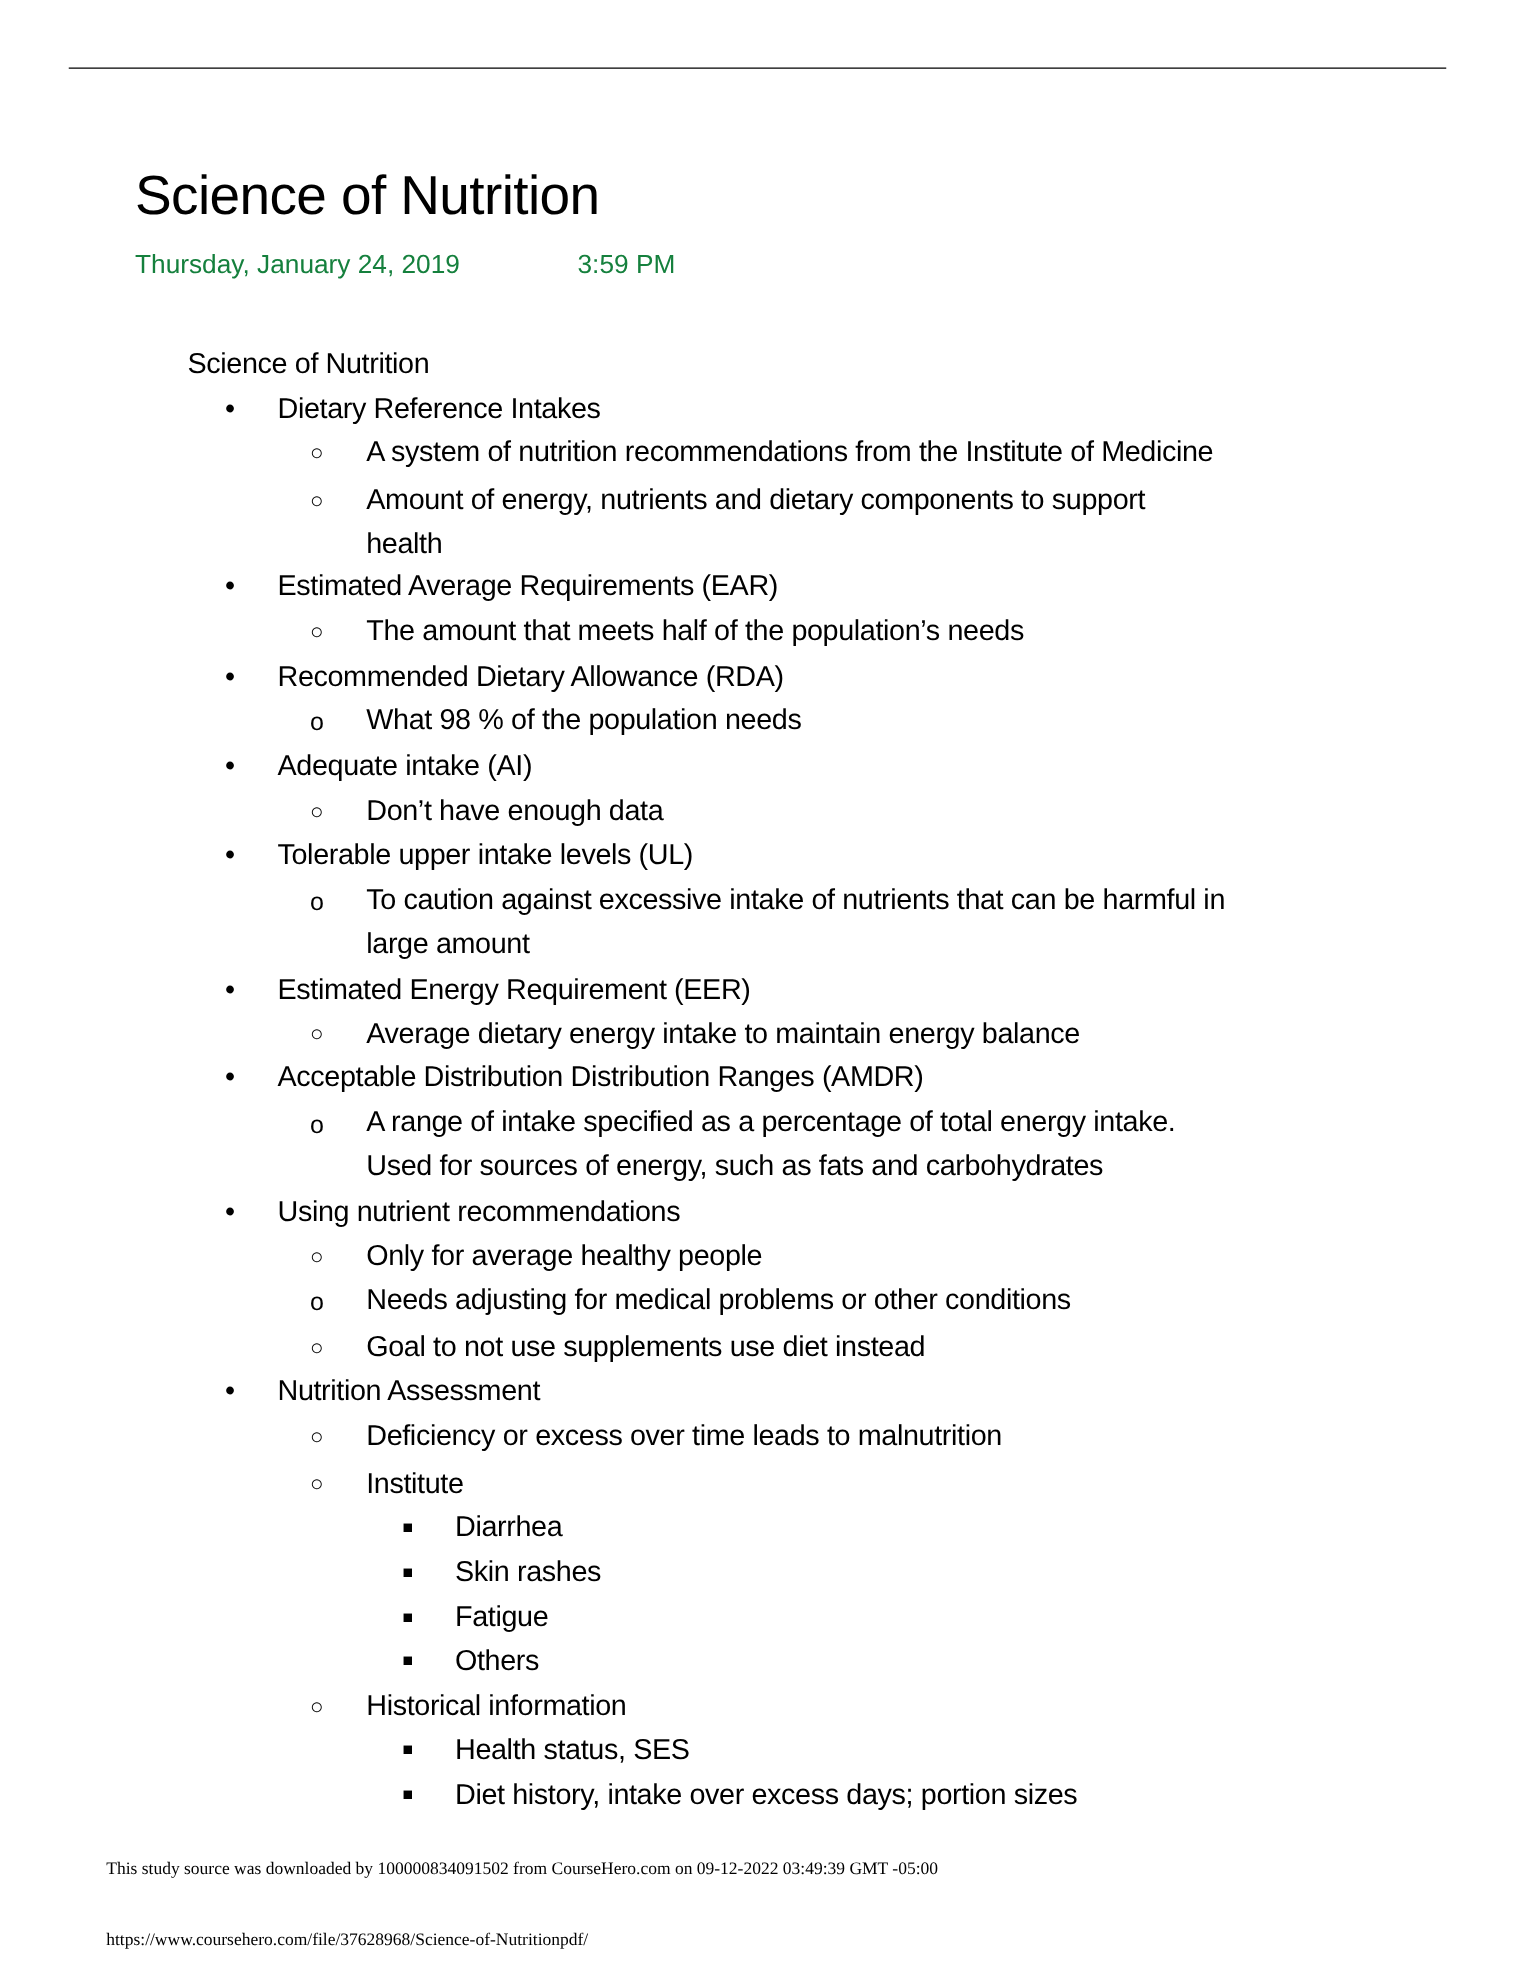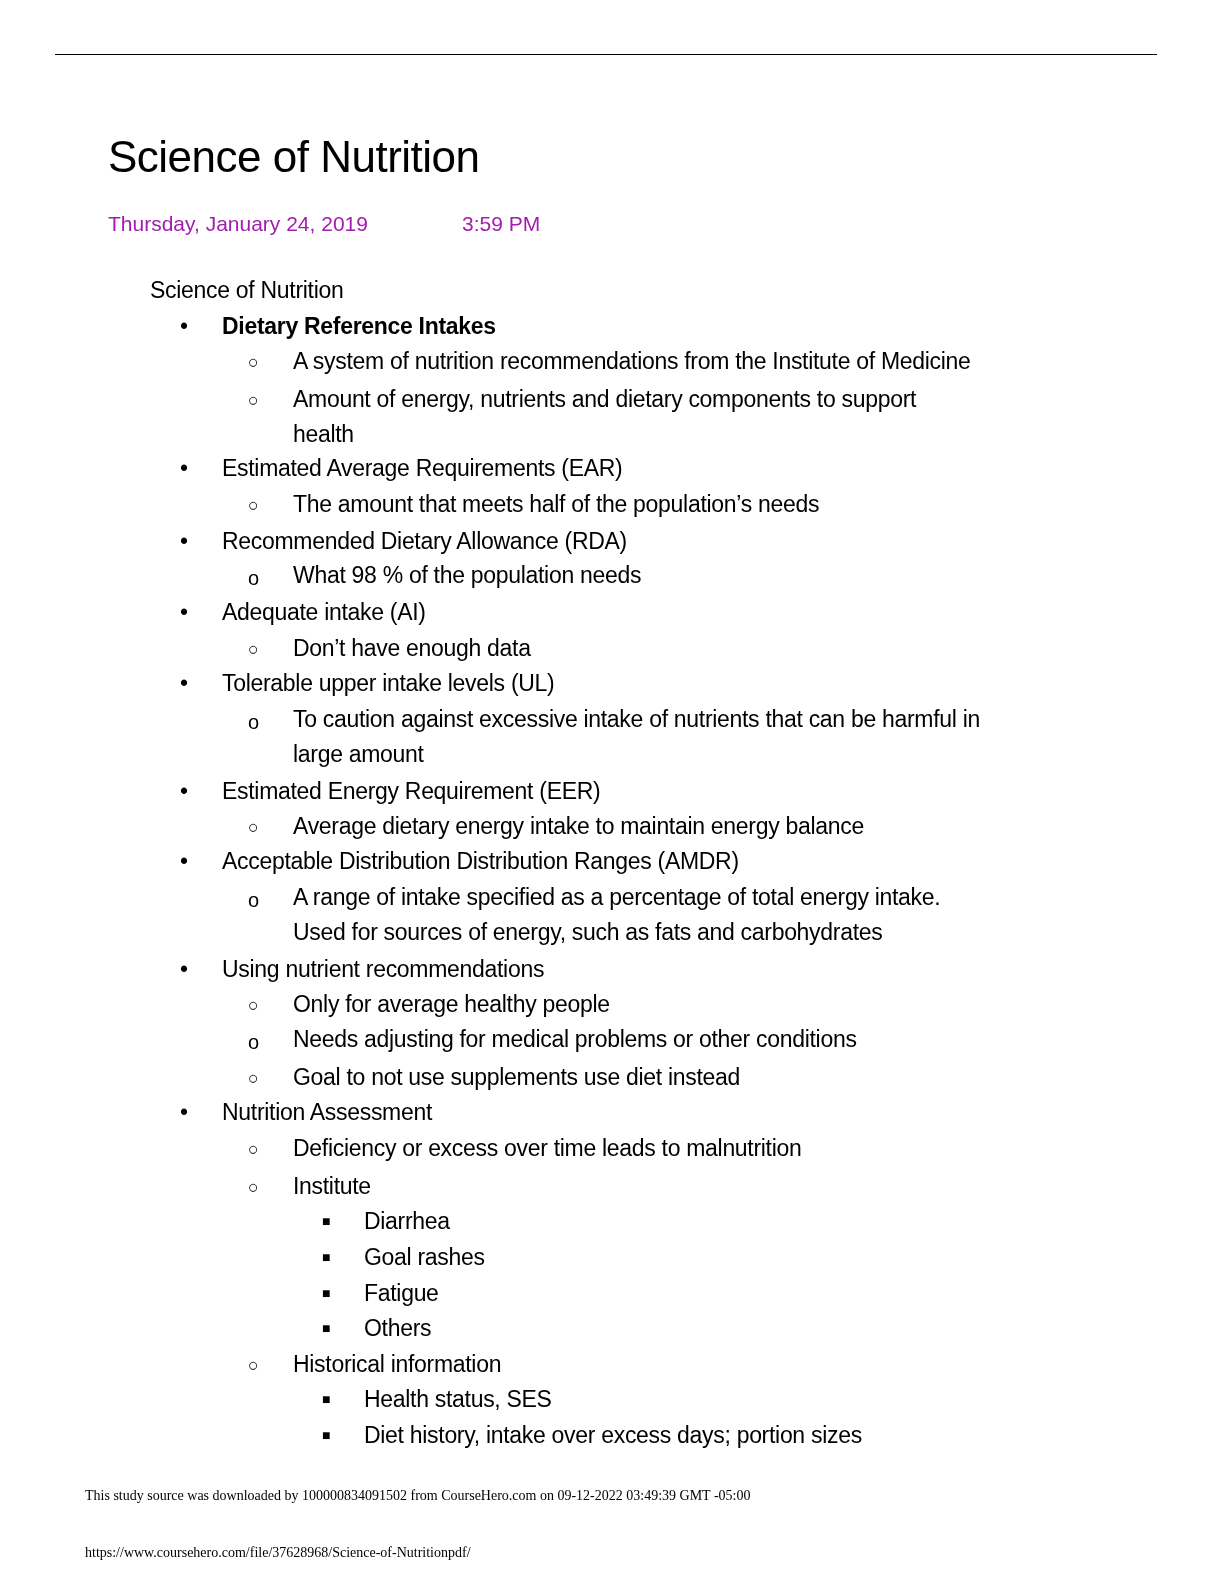--- a/index.html
+++ b/index.html
@@ -1,30 +1,30 @@
 <!DOCTYPE html>
 <html><head>
 <meta charset="utf-8">
 <style>
   html, body { margin:0; padding:0; background:#fff; }
   body { width:1224px; height:1584px; position:relative; overflow:hidden;
          font-family:"Liberation Sans", sans-serif; color:#000; }
   .rule { position:absolute; left:55px; top:54px; width:1102px; height:0; border-top:1.5px solid #000; }
   .title { position:absolute; left:108px; top:132px; font-size:44px; font-weight:normal; letter-spacing:-0.5px; white-space:nowrap; }
-  .meta { position:absolute; top:212px; font-size:21px; color:#a21caf; white-space:nowrap; }
+  .meta { position:absolute; top:200px; font-size:21px; color:#15803d; white-space:nowrap; }
   .line { position:absolute; font-size:23px; line-height:28px; white-space:nowrap; letter-spacing:-0.3px; }
   .bullet { position:absolute; font-size:23px; line-height:28px; }
   .b-disc { left:180px; }
   .b-circ { left:248px; font-size:18px; }
   .b-sq { left:322px; font-size:14px; }
   .l0 { left:150px; }
   .l1 { left:222px; }
   .l2 { left:293px; }
   .l3 { left:364px; }
-  .bold { font-weight:bold; }
+  .bold { font-weight:normal; }
   .footer { position:absolute; left:62px; font-family:"Liberation Serif", serif; font-size:14px; white-space:nowrap;margin-left:23px; }
 </style>
 </head>
 <body>
 
 <div class="rule"></div>
 <div class="title">Science of Nutrition</div>
 <div class="meta" style="left:108px">Thursday, January 24, 2019</div>
 <div class="meta" style="left:462px">3:59 PM</div>
 
@@ -82,21 +82,21 @@
 <span class="bullet b-disc" style="top:1098px">•</span>
 <div class="line l1" style="top:1098px">Nutrition Assessment</div>
 <span class="bullet b-circ" style="top:1135px">○</span>
 <div class="line l2" style="top:1134px">Deficiency or excess over time leads to malnutrition</div>
 <span class="bullet b-circ" style="top:1173px">○</span>
 <div class="line l2" style="top:1172px">Institute</div>
 
 <span class="bullet b-sq" style="top:1207px">■</span>
 <div class="line l3" style="top:1207px">Diarrhea</div>
 <span class="bullet b-sq" style="top:1243px">■</span>
-<div class="line l3" style="top:1243px">Goal rashes</div>
+<div class="line l3" style="top:1243px">Skin rashes</div>
 <span class="bullet b-sq" style="top:1279px">■</span>
 <div class="line l3" style="top:1279px">Fatigue</div>
 <span class="bullet b-sq" style="top:1314px">■</span>
 <div class="line l3" style="top:1314px">Others</div>
 
 <span class="bullet b-circ" style="top:1351px">○</span>
 <div class="line l2" style="top:1350px">Historical information</div>
 <span class="bullet b-sq" style="top:1385px">■</span>
 <div class="line l3" style="top:1385px">Health status, SES</div>
 <span class="bullet b-sq" style="top:1421px">■</span>

